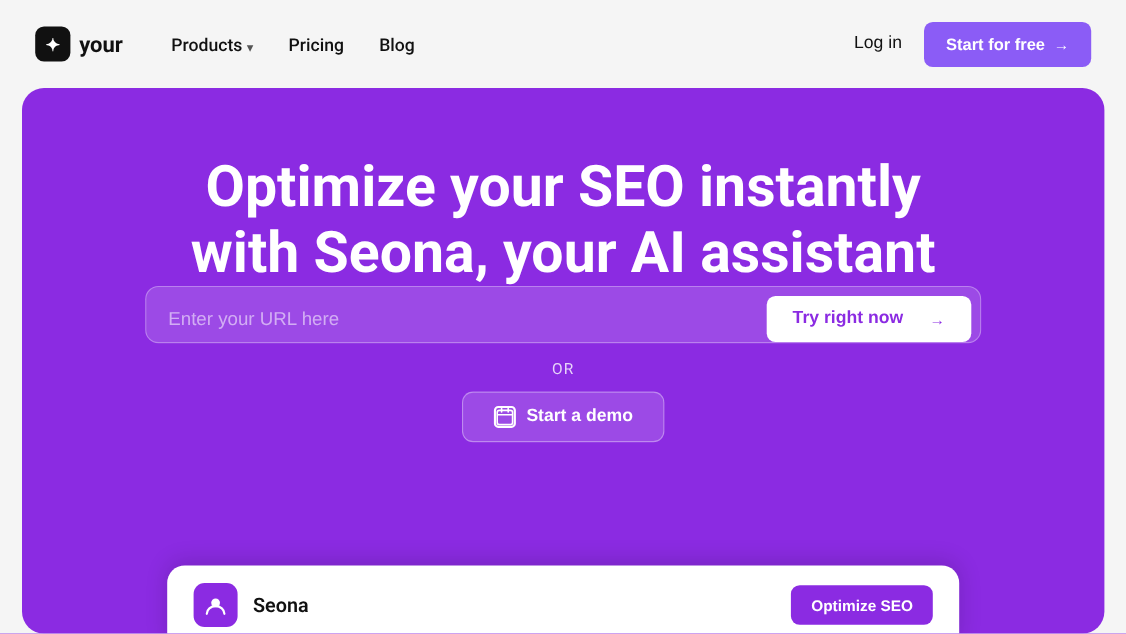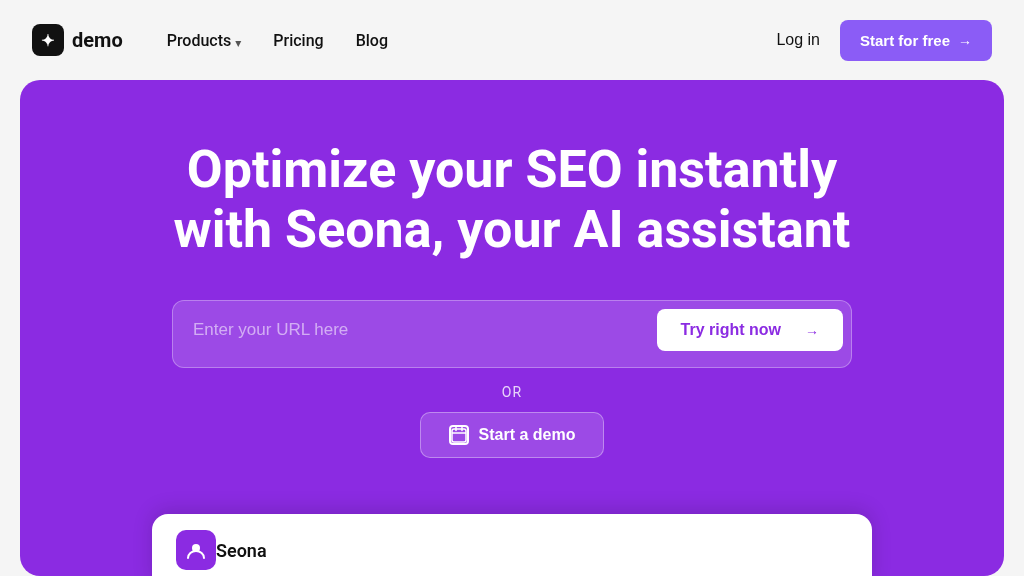--- a/index.html
+++ b/index.html
@@ -108,32 +108,31 @@
       overflow: hidden;
     }
 
     .hero-title {
       color: white;
       font-size: 52px;
       font-weight: 700;
       text-align: center;
       line-height: 1.15;
       max-width: 700px;
-      margin-bottom: 40px;
     }
 
     
     .url-row {
       display: flex;
       align-items: center;
       background: rgba(255,255,255,0.15);
       border: 1.5px solid rgba(255,255,255,0.3);
       border-radius: 12px;
-      padding: 8px 8px 16px 20px;
-      width: 680px;
+      padding: 8px 8px 0 20px;
+      width: 760px;
       max-width: 100%;
       gap: 12px;
     }
     .url-input {
       flex: 1;
       background: transparent;
       border: none;
       outline: none;
       color: rgba(255,255,255,0.7);
       font-size: 17px;
@@ -202,21 +201,21 @@
       border-radius: 16px 16px 0 0;
       padding: 16px 24px;
       display: flex;
       align-items: center;
       justify-content: space-between;
       box-shadow: 0 -4px 20px rgba(0,0,0,0.15);
     }
     .seona-left {
       display: flex;
       align-items: center;
-      gap: 0;
+      gap: 14px;
     }
     .seona-avatar {
       width: 40px;
       height: 40px;
       background: #8b2be2;
       border-radius: 10px;
       display: flex;
       align-items: center;
       justify-content: center;
       color: white;
@@ -239,21 +238,21 @@
       cursor: pointer;
     }
   </style>
 </head>
 <body>
 
 <nav class="navbar">
   <div class="navbar-left">
     <a class="logo">
       <div class="logo-icon">✦</div>
-      <span>demo</span>
+      <span>your</span>
     </a>
     <div class="nav-links">
       <div class="nav-item">
         <span>Products</span>
         <span class="chevron">▾</span>
       </div>
       <div class="nav-item">
         <span>Pricing</span>
       </div>
       <div class="nav-item">
@@ -298,14 +297,15 @@
   <div class="seona-card">
     <div class="seona-left">
       <div class="seona-avatar">
         <svg width="24" height="24" viewBox="0 0 24 24" fill="none">
           <circle cx="12" cy="10" r="4" fill="white"></circle>
           <path d="M4 20c0-4 3.6-7 8-7s8 3 8 7" stroke="white" stroke-width="2" stroke-linecap="round"></path>
         </svg>
       </div>
       <span class="seona-name">Seona</span>
     </div>
+    <button class="optimize-btn">Optimize SEO</button>
   </div>
 </section>
 
 </body></html>

